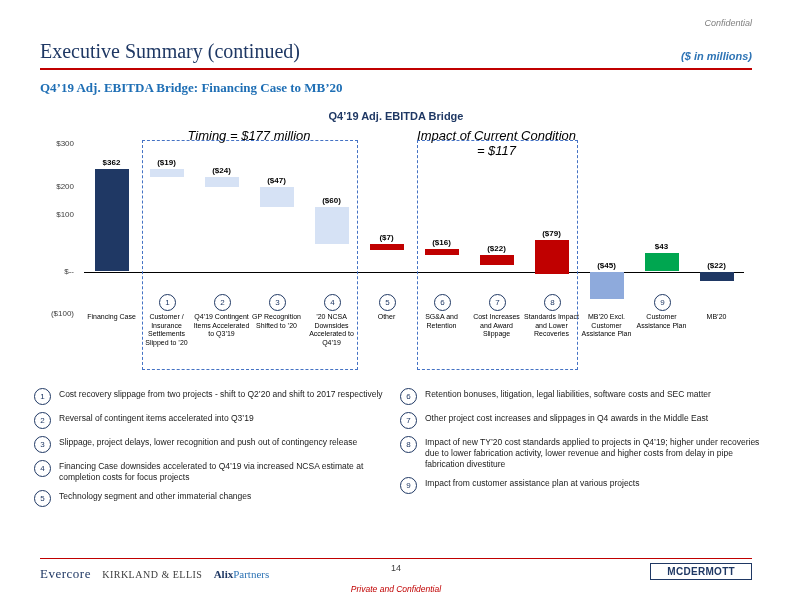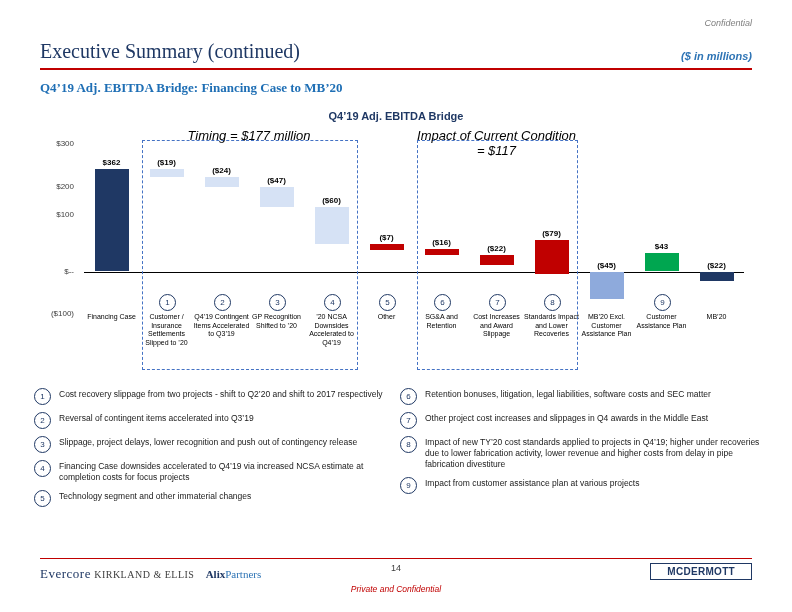--- a/index.html
+++ b/index.html
@@ -200,18 +200,18 @@
     </div>
     <div class="note">
       <div class="nc">9</div>
       <div class="nt">Impact from customer assistance plan at various projects</div>
     </div>
   </div>
 
 <div class="footer-rule"></div>
 <div class="footer-left">
   <span class="ev">Evercore</span>
-  <span class="ke" style="">KIRKLAND &amp; ELLIS</span>
+  <span class="ke" style="margin-left:8px;">KIRKLAND &amp; ELLIS</span>
   <span class="ap" style="margin-left:8px;"><span>Alix</span><span class="p">Partners</span></span>
 </div>
 <div class="pagenum">14</div>
 <div class="privconf">Private and Confidential</div>
 <div class="mcd">MCDERMOTT</div>
 
 </body></html>

